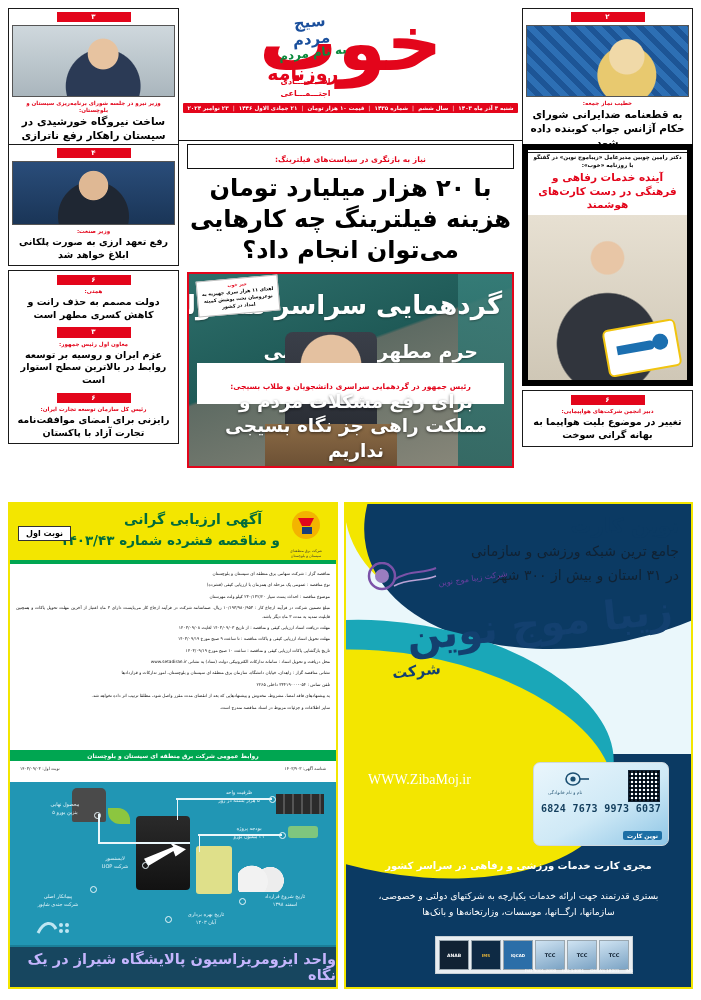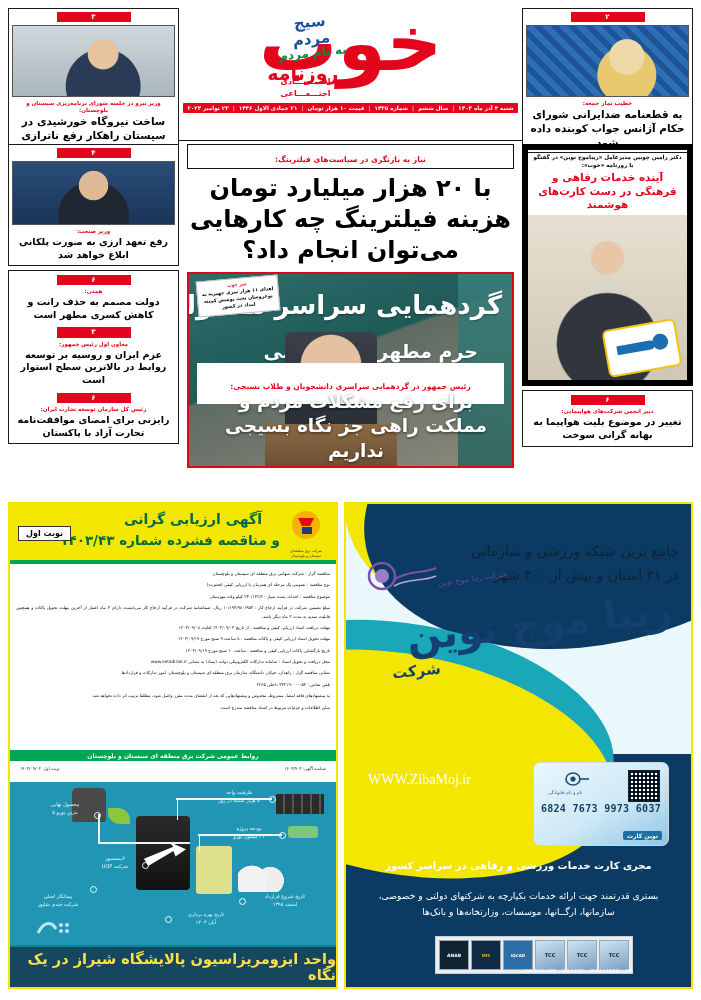--- a/index.html
+++ b/index.html
@@ -133,21 +133,21 @@
   .tn-logo-cap{font-size:3.6px;color:#333;line-height:1.4;margin-top:1px;}
   .tn-body{position:absolute;right:6px;left:6px;top:66px;font-size:4.3px;line-height:1.95;color:#111;text-align:justify;}
   .tn-body p{margin:0 0 3px 0;}
   .tn-foot{position:absolute;right:0;left:0;top:246px;text-align:center;background:#00a651;color:#fff;font-size:6px;font-weight:bold;padding:2px 0;}
   .tn-ref{position:absolute;right:0;left:0;top:262px;display:flex;justify-content:space-between;padding:0 10px;font-size:4.2px;color:#222;}
 
   
   .ig{position:absolute;right:0;left:0;bottom:0;height:205px;background:#2196b4;overflow:hidden;}
   .ig-strip{position:absolute;right:0;left:0;bottom:40px;height:2px;background:#1a7f99;}
   .ig-title-bar{position:absolute;right:0;left:0;bottom:0;height:40px;background:#17465f;display:flex;align-items:center;justify-content:center;}
-  .ig-title{color:#fde047;font-size:14.5px;font-weight:bold;}
+  .ig-title{color:#c4b5fd;font-size:14.5px;font-weight:bold;}
   .ig-lbl{position:absolute;color:#e8f6fb;font-size:5px;line-height:1.6;text-align:center;}
   .ig-dot{position:absolute;width:5px;height:5px;border:1px solid #eaf7fb;border-radius:50%;}
   .ig-barrel{position:absolute;background:#1d1d1d;border-radius:4px;}
   .ig-arrow{position:absolute;background:#eaf7fb;}
   .ig-logo{position:absolute;left:26px;bottom:48px;width:34px;height:20px;}
 
   .thin-rule{border:0;border-top:1px solid #111;margin:4px 0 3px;}
 </style>
 </head>
 <body>

